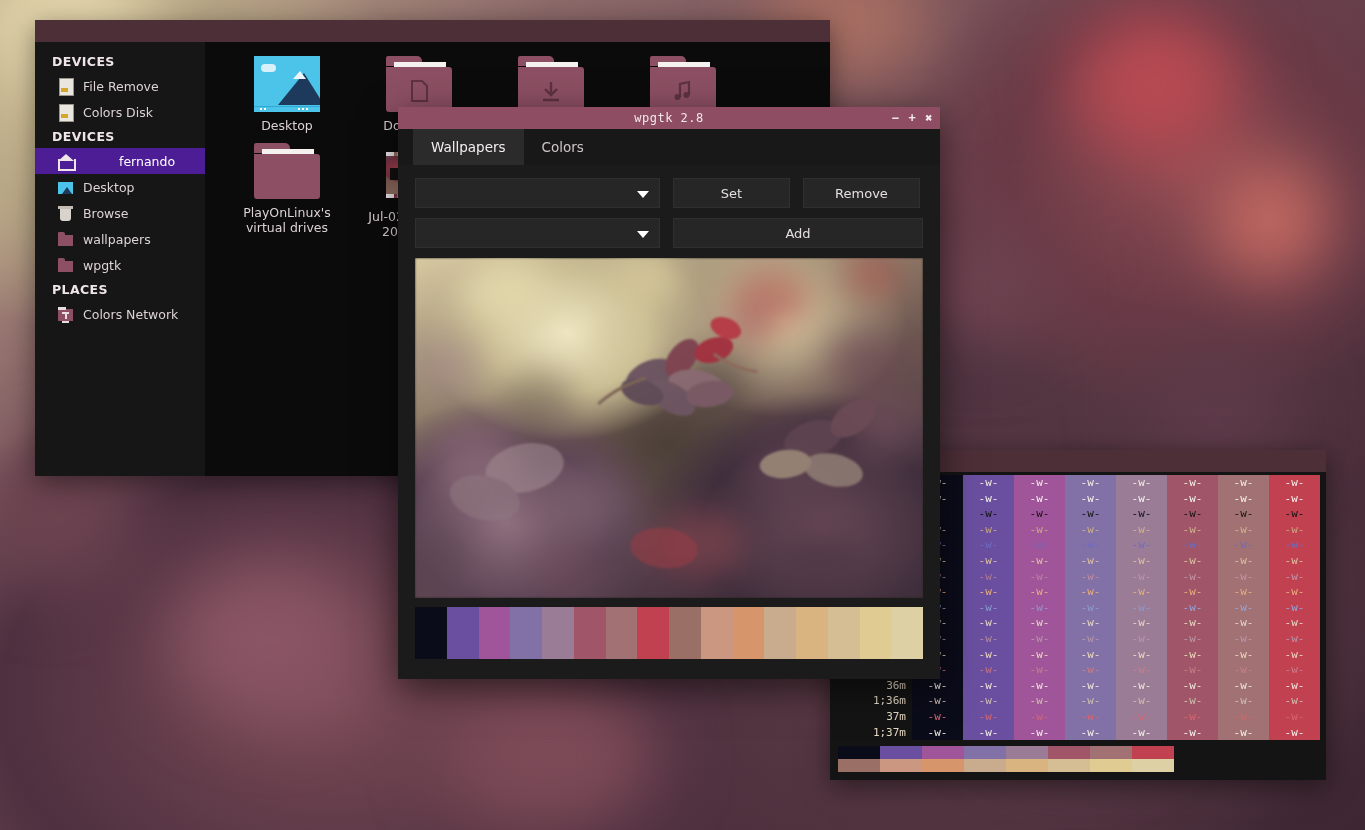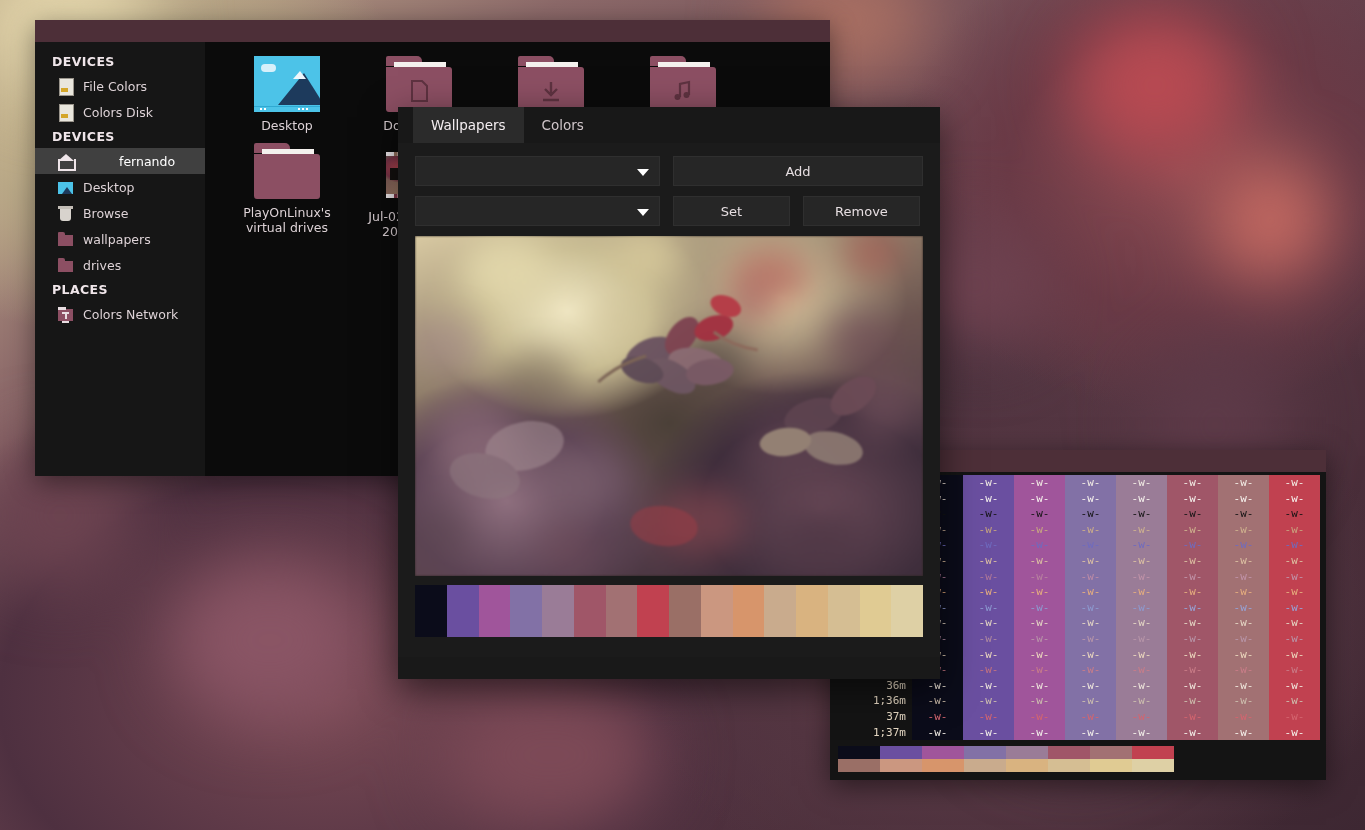--- a/index.html
+++ b/index.html
@@ -71,21 +71,21 @@
   .side-head {
     color: #f0e6ea; font-size: 12.5px; font-weight: bold;
     letter-spacing: .4px; padding: 4px 0 4px 17px;
   }
   .side-item {
     display: flex; align-items: center; gap: 9px;
     height: 26px; padding-left: 22px;
     color: #ded3d7; font-size: 12.5px;
     white-space: nowrap; cursor: default;
   }
-  .side-item.selected { background: #404040; color: #fff; gap: 45px; }
+  .side-item.selected { background: #4c1d95; color: #fff; gap: 45px; }
 
   .ico { width: 17px; height: 17px; flex: 0 0 17px; position: relative; }
 
   
   .ico.drive::before {
     content: ''; position: absolute; left: 2px; top: 0px;
     width: 13px; height: 16px; background: #e9e6dd;
     border: 1px solid #9a958c;
   }
   .ico.drive::after {
@@ -345,21 +345,21 @@
     <span></span>
   </div>
 
   <div id="fm-body">
 
     <div id="fm-sidebar">
 
       <div class="side-head">DEVICES</div>
       <div class="side-item">
         <span class="ico drive"></span>
-        <span>File Colors</span>
+        <span>File Remove</span>
       </div>
       <div class="side-item">
         <span class="ico drive"></span>
         <span>Colors Disk</span>
       </div>
 
       <div class="side-head">DEVICES</div>
       <div class="side-item selected">
         <span class="ico home"></span>
         <span>fernando</span>
@@ -371,21 +371,21 @@
       <div class="side-item">
         <span class="ico trash"></span>
         <span>Browse</span>
       </div>
       <div class="side-item">
         <span class="ico folder"></span>
         <span>wallpapers</span>
       </div>
       <div class="side-item">
         <span class="ico folder"></span>
-        <span>drives</span>
+        <span>wpgtk</span>
       </div>
 
       <div class="side-head">PLACES</div>
       <div class="side-item">
         <span class="ico network">
           <span class="nettop"></span>
             <span class="netbar"></span>
         </span>
         <span>Colors Network</span>
       </div>
@@ -535,52 +535,60 @@
           <span style="background: rgb(224, 203, 147);"></span>
           <span style="background: rgb(222, 208, 165);"></span>
         </div>
     </div>
 
   </div>
 </div>
 
 <div id="wpgtk">
 
+  <div class="titlebar active">
+    <span>wpgtk 2.8</span>
+    <span class="win-buttons">
+      <span>−</span>
+      <span>+</span>
+      <span>✖</span>
+    </span>
+  </div>
 
   <div id="wpgtk-body">
 
     <div class="tabbar">
       <div class="tab active">
         <span>Wallpapers</span>
       </div>
       <div class="tab">
         <span>Colors</span>
       </div>
     </div>
 
     <div class="ctrl-rows">
       <div class="ctrl-row">
         <div class="combo">
           <span></span>
           <span class="chev"></span>
         </div>
-        <div class="btn add">
-          <span>Add</span>
+        <div class="btn set">
+          <span>Set</span>
+        </div>
+        <div class="btn remove">
+          <span>Remove</span>
         </div>
       </div>
       <div class="ctrl-row">
         <div class="combo">
           <span></span>
           <span class="chev"></span>
         </div>
-        <div class="btn set">
-          <span>Set</span>
-        </div>
-        <div class="btn remove">
-          <span>Remove</span>
+        <div class="btn add">
+          <span>Add</span>
         </div>
       </div>
     </div>
 
     <div id="wp-preview">
       <div class="bokeh" style="background: radial-gradient(200px 150px at 30% 22%, rgb(239, 230, 194) 0%, rgb(203, 191, 149) 40%, rgba(120, 100, 80, 0) 72%), radial-gradient(180px 140px at 72% 18%, rgb(217, 201, 160) 0%, rgba(120, 100, 80, 0) 70%), radial-gradient(200px 160px at 18% 78%, rgb(142, 111, 126) 0%, rgb(93, 68, 85) 50%, rgba(60, 45, 60, 0) 80%), radial-gradient(220px 170px at 80% 80%, rgb(107, 74, 88) 0%, rgb(63, 46, 60) 55%, rgba(50, 36, 48, 0) 82%), radial-gradient(160px 130px at 50% 55%, rgb(75, 64, 56) 0%, rgba(50, 44, 40, 0) 72%), linear-gradient(160deg, rgb(216, 201, 162) 0%, rgb(155, 139, 114) 25%, rgb(108, 85, 80) 50%, rgb(82, 60, 72) 75%, rgb(58, 42, 52) 100%); filter: blur(1px);">
           <div class="dot" style="position: absolute; border-radius: 50%; left: 18%; top: 10%; width: 90px; height: 70px; background: rgb(228, 217, 173); opacity: 0.85; filter: blur(16px); transform: translate(-50%, -50%);"></div>
           <div class="dot" style="position: absolute; border-radius: 50%; left: 46%; top: 6%; width: 70px; height: 55px; background: rgb(217, 203, 156); opacity: 0.8; filter: blur(16px); transform: translate(-50%, -50%);"></div>
           <div class="dot" style="position: absolute; border-radius: 50%; left: 70%; top: 12%; width: 80px; height: 60px; background: rgb(180, 100, 92); opacity: 0.7; filter: blur(16px); transform: translate(-50%, -50%);"></div>
           <div class="dot" style="position: absolute; border-radius: 50%; left: 90%; top: 5%; width: 60px; height: 50px; background: rgb(168, 90, 82); opacity: 0.65; filter: blur(16px); transform: translate(-50%, -50%);"></div>

